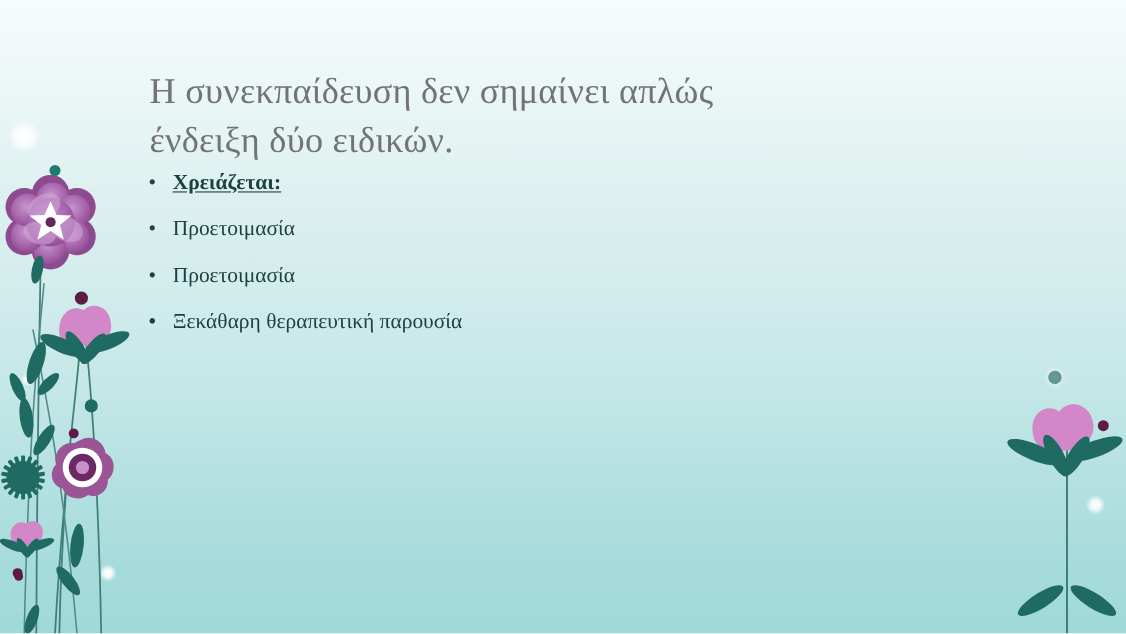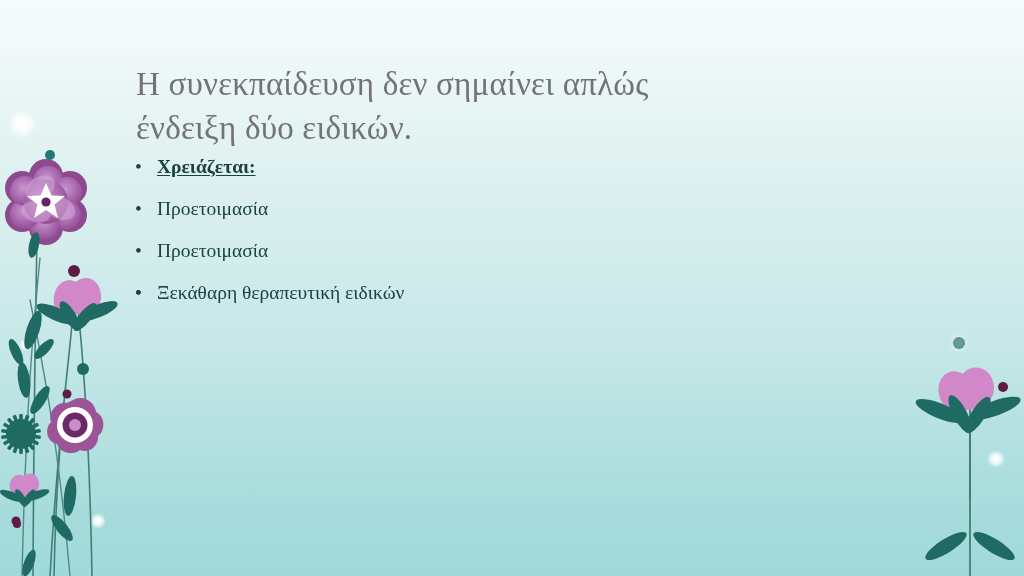--- a/index.html
+++ b/index.html
@@ -279,17 +279,17 @@
     </li>
     <li>
       <span class="bullet-dot">•</span>
       <span class="bullet-label">Προετοιμασία</span>
     </li>
     <li>
       <span class="bullet-dot">•</span>
     </li>
     <li>
       <span class="bullet-dot">•</span>
-      <span class="bullet-label">Ξεκάθαρη θεραπευτική ειδικών</span>
+      <span class="bullet-label">Ξεκάθαρη θεραπευτική παρουσία</span>
     </li>
   </ul>
 
 </div>
 
 </body></html>

